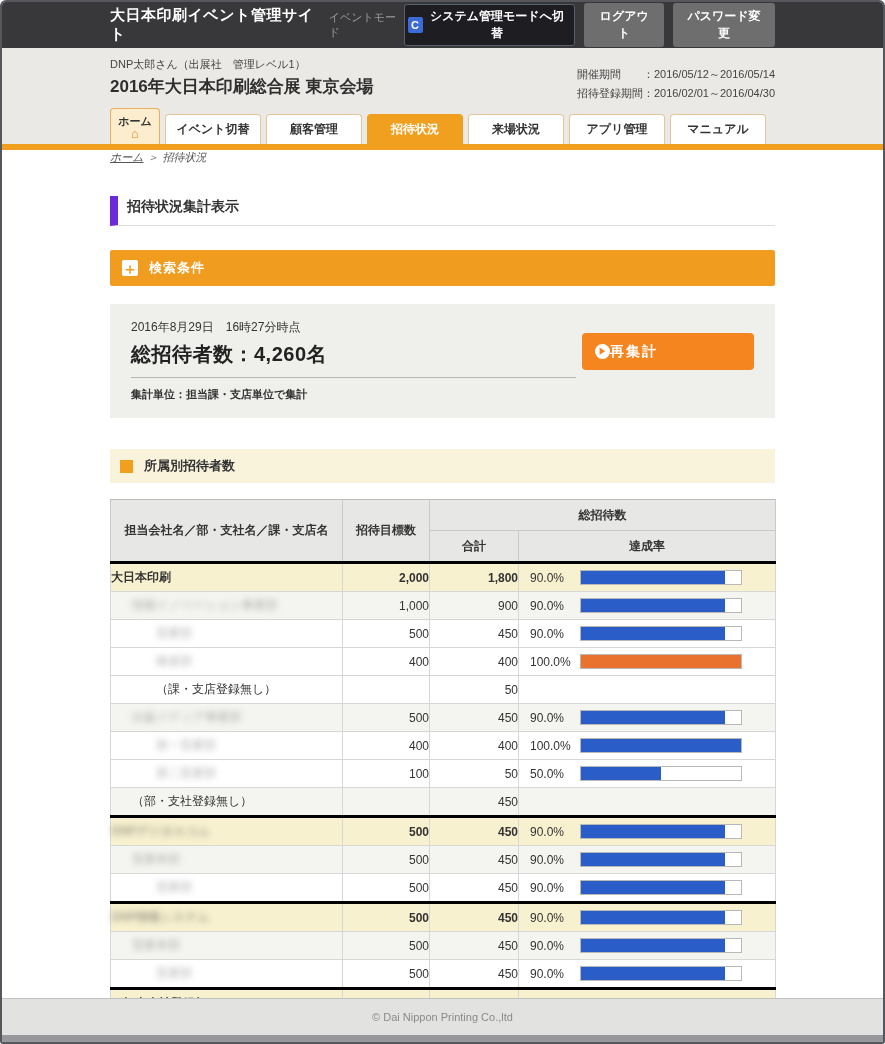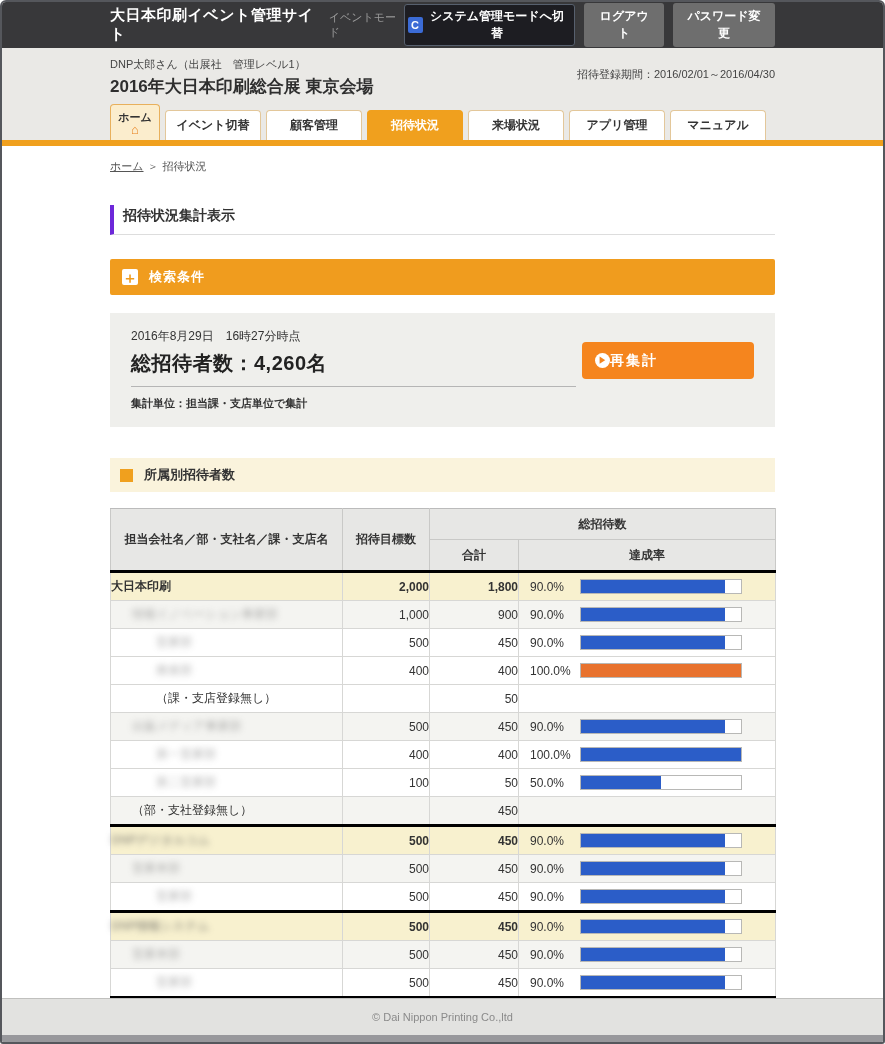--- a/index.html
+++ b/index.html
@@ -29,24 +29,24 @@
   
   .tabs{display:flex;align-items:flex-end;gap:5px;margin-top:6px;}
   .tab{box-sizing:border-box;background:#fff;border:1px solid #e3c79a;border-bottom:none;border-radius:4px 4px 0 0;height:30px;width:96px;display:flex;align-items:center;justify-content:center;font-size:12px;font-weight:bold;color:#333;cursor:pointer;}
   .tab.home{width:50px;height:36px;background:#fbedcd;border-color:#e8b05c;flex-direction:column;font-size:11px;line-height:1.1;padding-top:2px;}
   .tab.home .home-icon{color:#e8821e;font-size:13px;font-weight:bold;line-height:1;}
   .tab.active{background:#f0a01e;border-color:#f0a01e;color:#fff;}
   .orange-bar{height:6px;background:#f0a01e;}
 
   
   .content{flex:1;background:#fff;overflow:hidden;}
-  .breadcrumb{font-size:11px;color:#555;margin-top:13px;}
+  .breadcrumb{font-size:11px;color:#555;font-style:italic;}
   .breadcrumb a{color:#555;text-decoration:underline;cursor:pointer;}
   .breadcrumb .sep{margin:0 4px;}
-  .page-title{margin-top:31px;font-size:14px;font-weight:bold;color:#333;border-left:4px solid #6d28d9;border-bottom:1px solid #ddd;padding:2px 0 9px 9px;}
+  .page-title{margin-top:31px;font-size:14px;font-weight:bold;color:#333;border-left:8px solid #6d28d9;border-bottom:1px solid #ddd;padding:2px 0 9px 9px;}
 
   .search-bar{margin-top:24px;background:#f09c1e;height:36px;border-radius:2px;display:flex;align-items:center;padding:0 12px;cursor:pointer;box-sizing:border-box;}
   .plus-box{width:16px;height:16px;background:#fff;border-radius:2px;color:#f09c1e;font-size:15px;font-weight:bold;display:flex;align-items:center;justify-content:center;line-height:1;}
   .search-label{color:#fff;font-size:13px;font-weight:bold;margin-left:11px;letter-spacing:1px;}
 
   .summary-box{margin-top:18px;background:#efefec;padding:15px 21px 16px;position:relative;}
   .summary-ts{font-size:12px;color:#333;}
   .summary-total{font-size:20px;font-weight:bold;color:#222;margin-top:5px;letter-spacing:.5px;}
   .summary-divider{width:445px;border:none;border-top:1px solid #b5b5b5;margin:9px 0 9px 0;}
   .summary-unit{font-size:11px;font-weight:bold;color:#333;}
@@ -106,20 +106,21 @@
   </div>
 
   <div class="subheader">
     <div class="inner">
       <div class="subheader-top">
         <div>
           <div class="user-info">DNP太郎さん（出展社　管理レベル1）</div>
           <div class="event-title">2016年大日本印刷総合展 東京会場</div>
         </div>
         <div class="period-box">
+          <div class="period-row">開催期間　　：2016/05/12～2016/05/14</div>
           <div class="period-row">招待登録期間：2016/02/01～2016/04/30</div>
         </div>
       </div>
       <div class="tabs">
           <div class="tab home">
             <span>ホーム</span>
             <span class="home-icon">⌂</span>
           </div>
           <div class="tab">
             <span>イベント切替</span>

